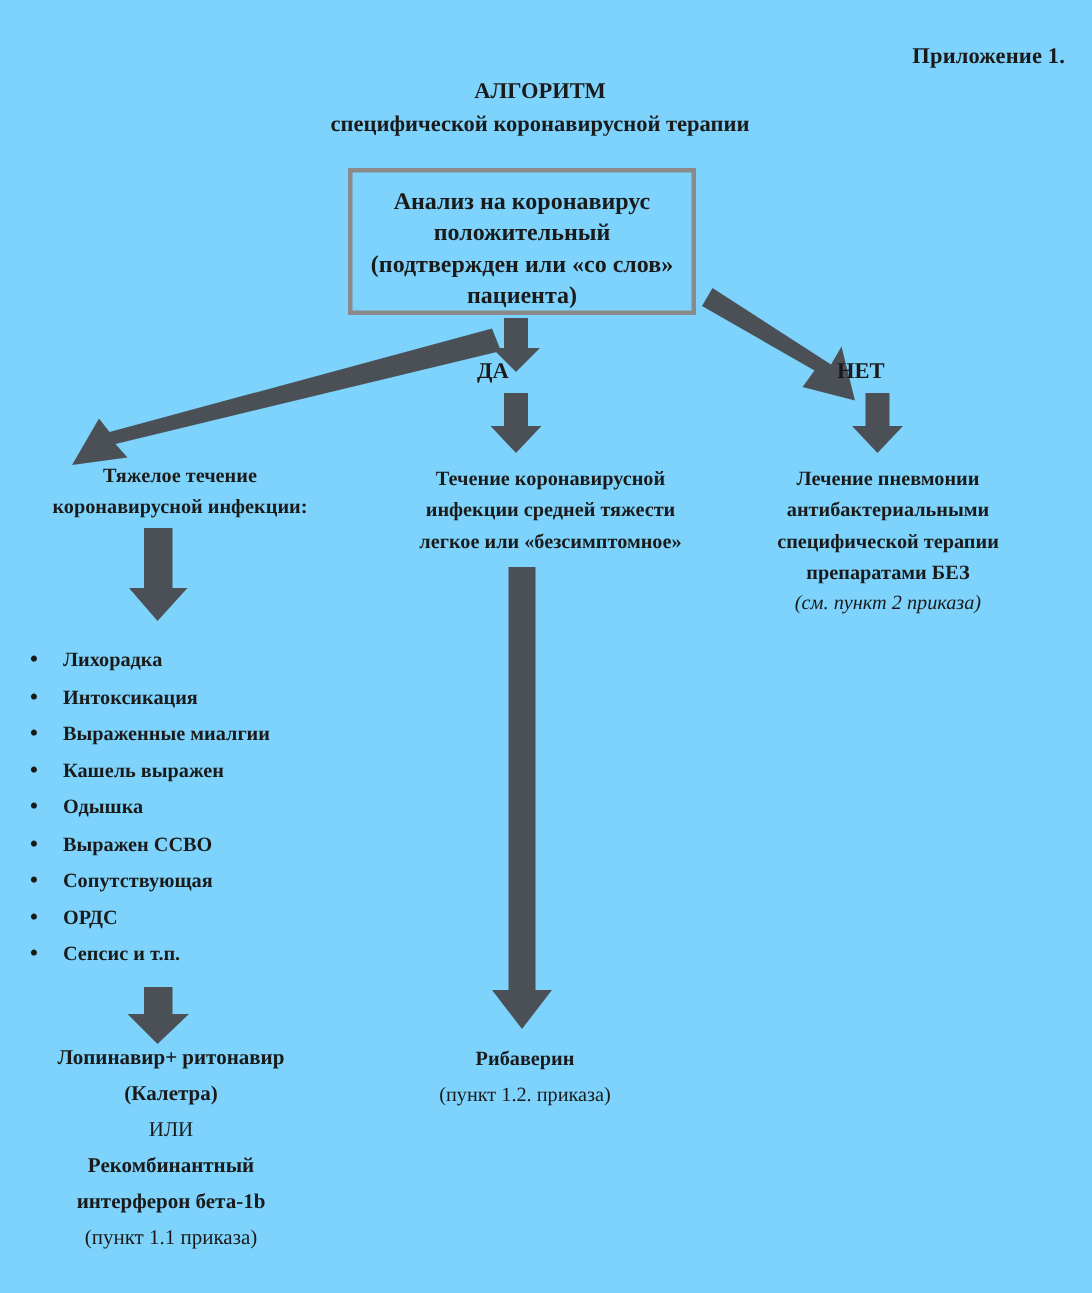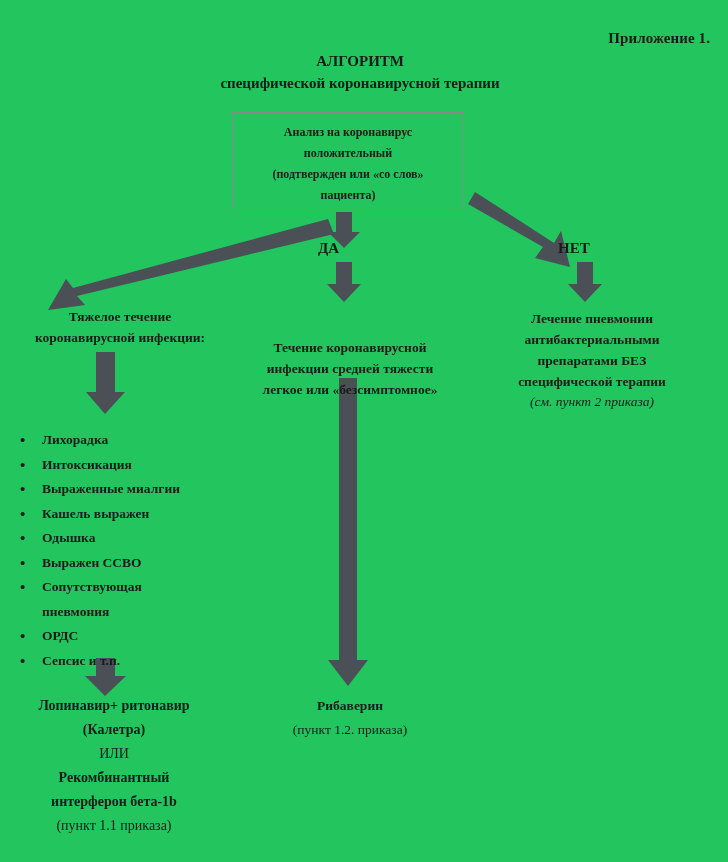--- a/index.html
+++ b/index.html
@@ -44,43 +44,43 @@
     font-weight: bold;
     line-height: 22px;
   }
 
   
   #root-box {
     left: 232px;
     top: 112px;
     width: 232px;
     height: 98px;
-    border: 1px solid #22c55e;
+    border: 3px solid #22c55e;
     padding: 9px 6px 0 6px;
-    font-size: 12px;
+    font-size: 16px;
     font-weight: bold;
     line-height: 21px;
   }
 
   
   .yesno {
     font-size: 15px;
     font-weight: bold;
   }
   #label-yes { left: 318px; top: 240px; }
   #label-no  { left: 558px; top: 240px; }
 
   
   .branch-head {
     font-size: 13.5px;
     font-weight: bold;
     line-height: 21px;
   }
   #branch-left-head  { left: 14px;  top: 306px; width: 212px; }
-  #branch-mid-head   { left: 232px; top: 308px; width: 236px; margin-top: 29px; }
+  #branch-mid-head   { left: 249px; top: 308px; width: 236px; }
   #branch-right-head { left: 470px; top: 308px; width: 244px; }
   #branch-right-note {
     left: 470px; top: 392px; width: 244px;
     font-size: 13.5px; font-weight: normal; line-height: 20px; font-style: italic;
   }
 
   
   #symptom-list {
     left: 6px;
     top: 428px;
@@ -121,21 +121,21 @@
   #arrows {
     position: absolute;
     left: 0; top: 0;
     width: 728px; height: 862px;
     pointer-events: none;
   }
 </style>
 </head>
 <body style="color: rgb(26, 26, 26);">
 
-<div id="page" style="background: #22c55e;">
+<div id="page" style="background: #7dd3fc;">
 
   <svg id="arrows" viewBox="0 0 728 862">
     <g fill="#4a5056">
 
       <polygon points="336,212 352,212 352,232 360,232 344,248 328,232 336,232"></polygon>
 
       <polygon points="328,219 334,234 77,296 85,305 48,310 66,279 73,288"></polygon>
 
       <polygon points="468,204 475,192 554,243 561,231 570,267 535,258 543,247"></polygon>
 
@@ -173,21 +173,21 @@
     <div>коронавирусной инфекции:</div>
   </div>
 
   <ul class="abs" id="symptom-list">
     <li><span class="bullet">•</span><span>Лихорадка</span></li>
     <li><span class="bullet">•</span><span>Интоксикация</span></li>
     <li><span class="bullet">•</span><span>Выраженные миалгии</span></li>
     <li><span class="bullet">•</span><span>Кашель выражен</span></li>
     <li><span class="bullet">•</span><span>Одышка</span></li>
     <li><span class="bullet">•</span><span>Выражен ССВО</span></li>
-    <li><span class="bullet">•</span><span>Сопутствующая</span><span class="txt2">пневмония</span></li>
+    <li><span class="bullet">•</span><span>Сопутствующая</span></li>
     <li><span class="bullet">•</span><span>ОРДС</span></li>
     <li><span class="bullet">•</span><span>Сепсис и т.п.</span></li>
   </ul>
 
   <div class="abs ctr" id="treat-left">
     <span class="ln bold">Лопинавир+ ритонавир</span>
     <span class="ln bold">(Калетра)</span>
     <span class="ln reg">ИЛИ</span>
     <span class="ln bold">Рекомбинантный</span>
     <span class="ln bold">интерферон бета-1b</span>
@@ -201,18 +201,18 @@
   </div>
 
   <div class="abs ctr" id="treat-mid">
     <span class="ln bold">Рибаверин</span>
     <span class="ln reg">(пункт 1.2. приказа)</span>
   </div>
 
   <div class="abs ctr branch-head" id="branch-right-head">
     <div>Лечение пневмонии</div>
     <div>антибактериальными</div>
+    <div>специфической терапии</div>
     <div>препаратами БЕЗ</div>
-    <div>специфической терапии</div>
   </div>
   <div class="abs ctr" id="branch-right-note">(см. пункт 2 приказа)</div>
 
 </div>
 
 </body></html>

